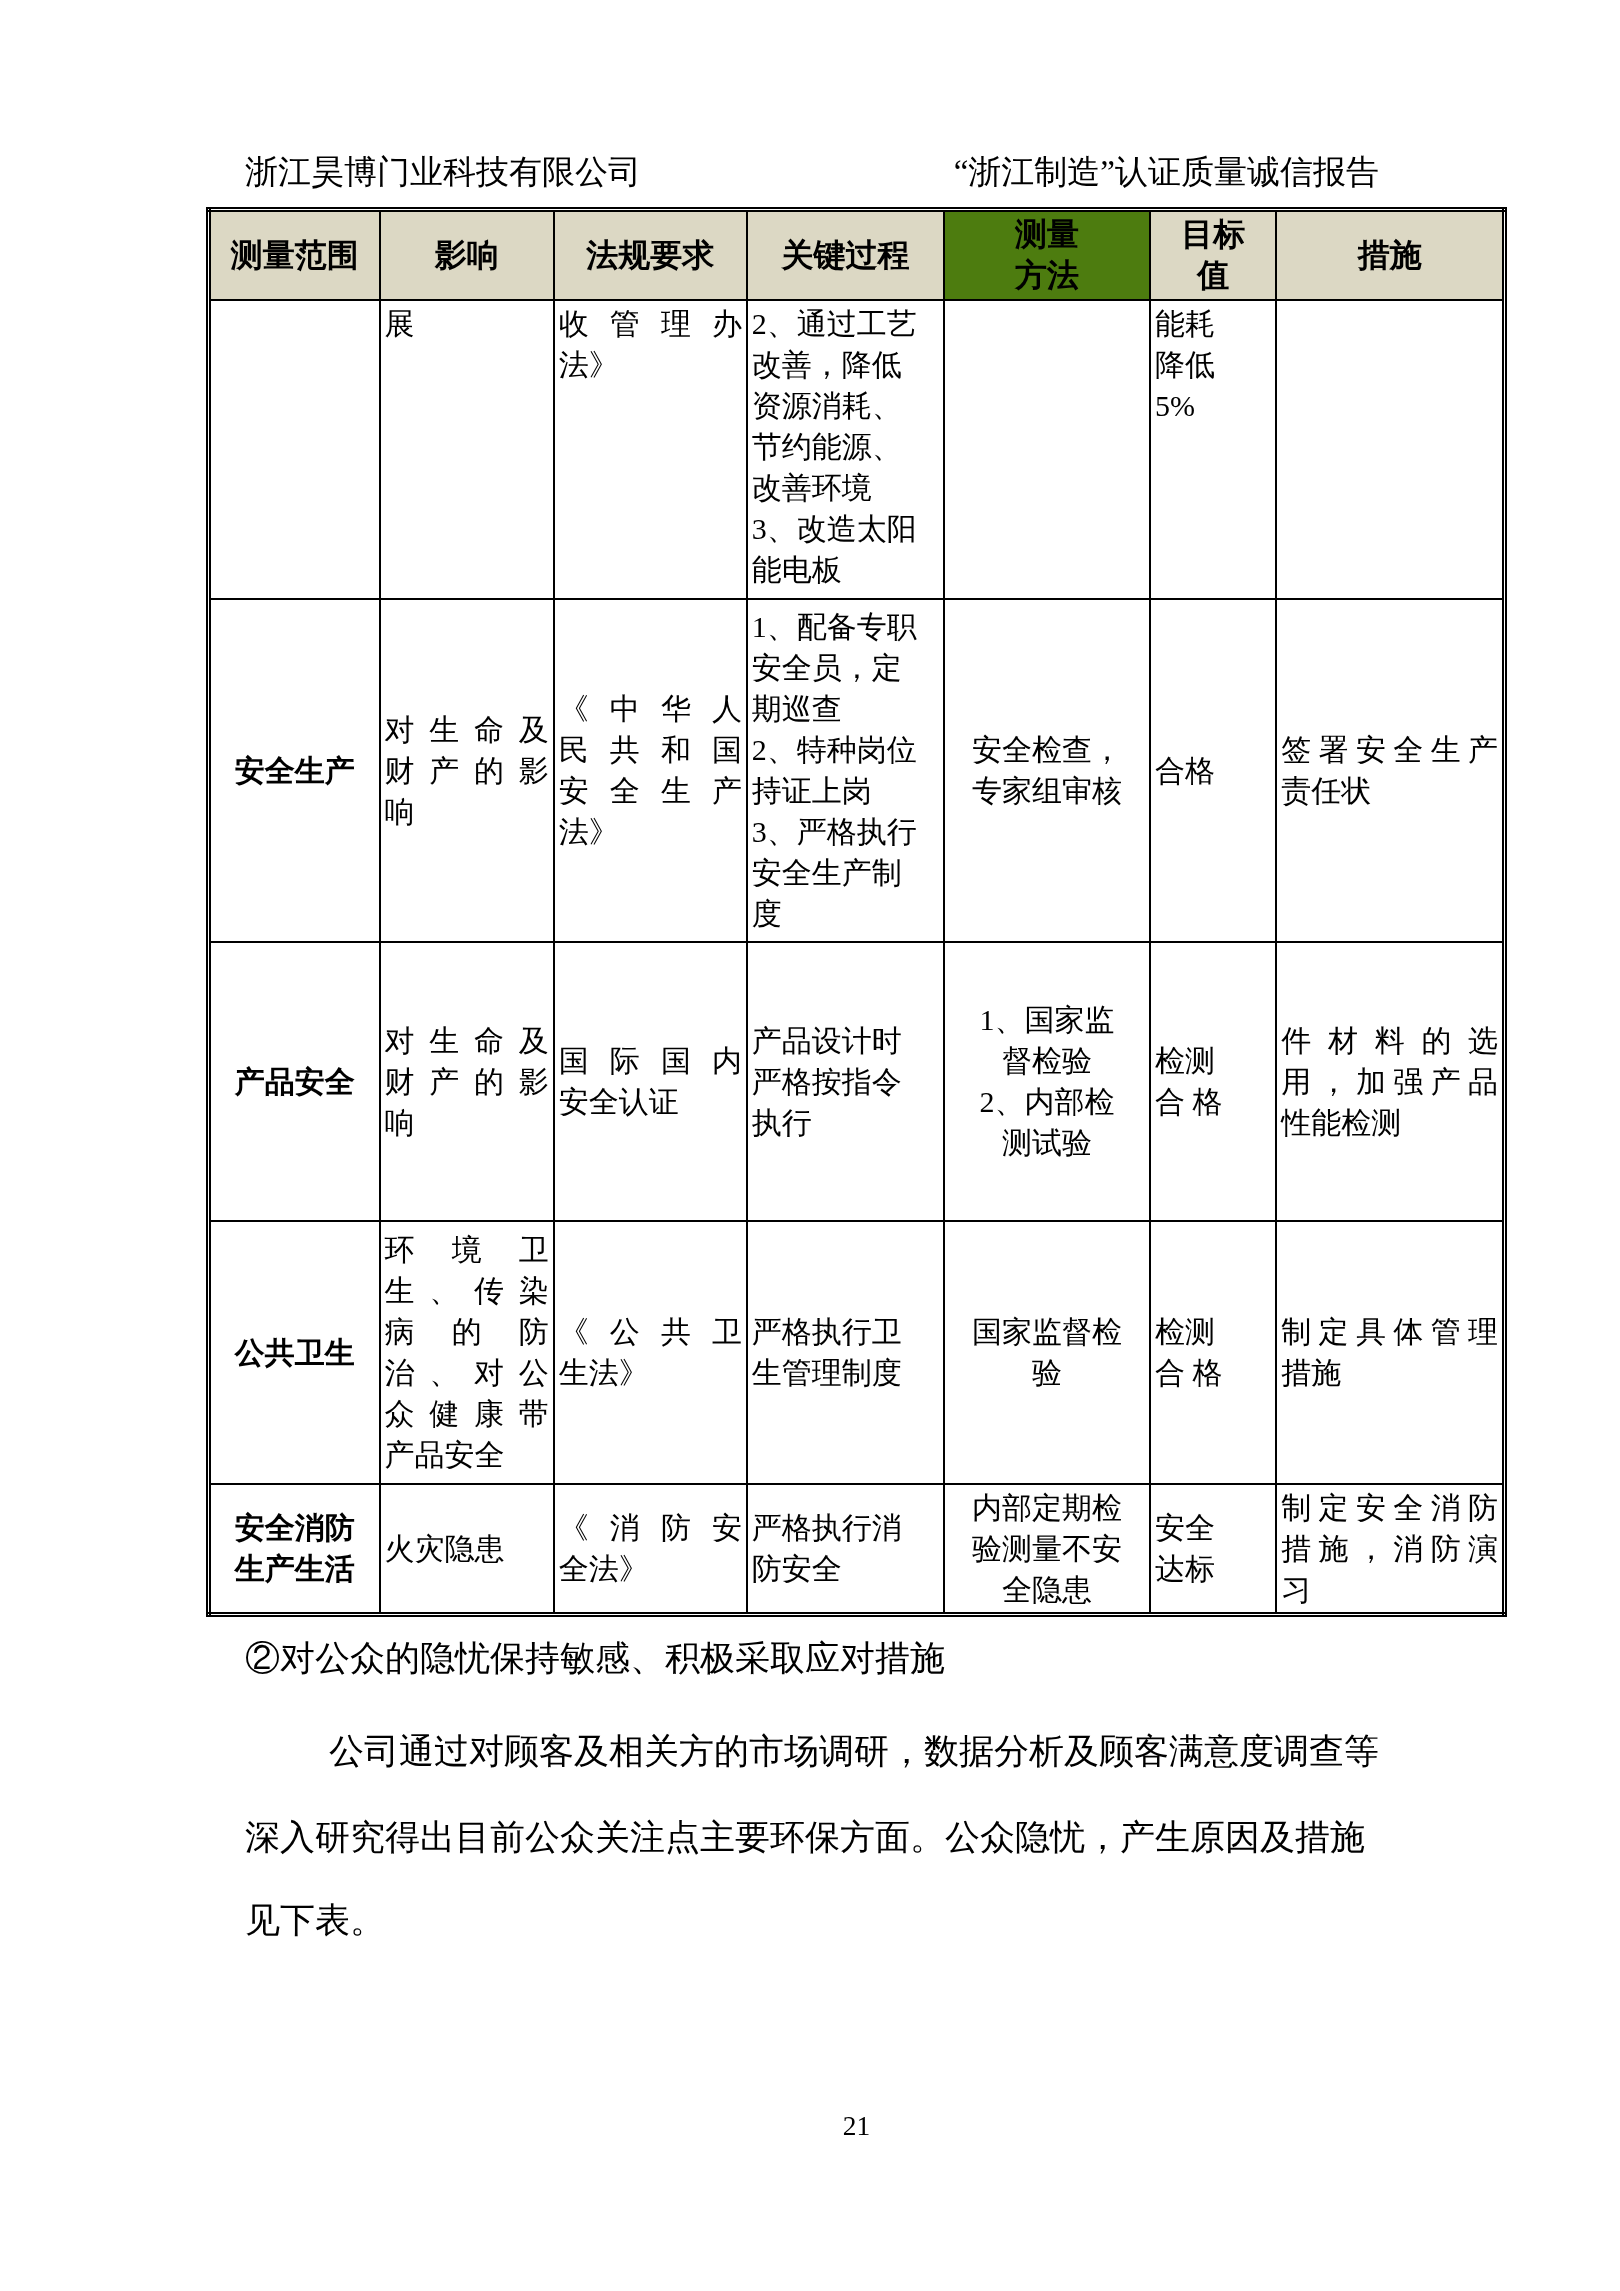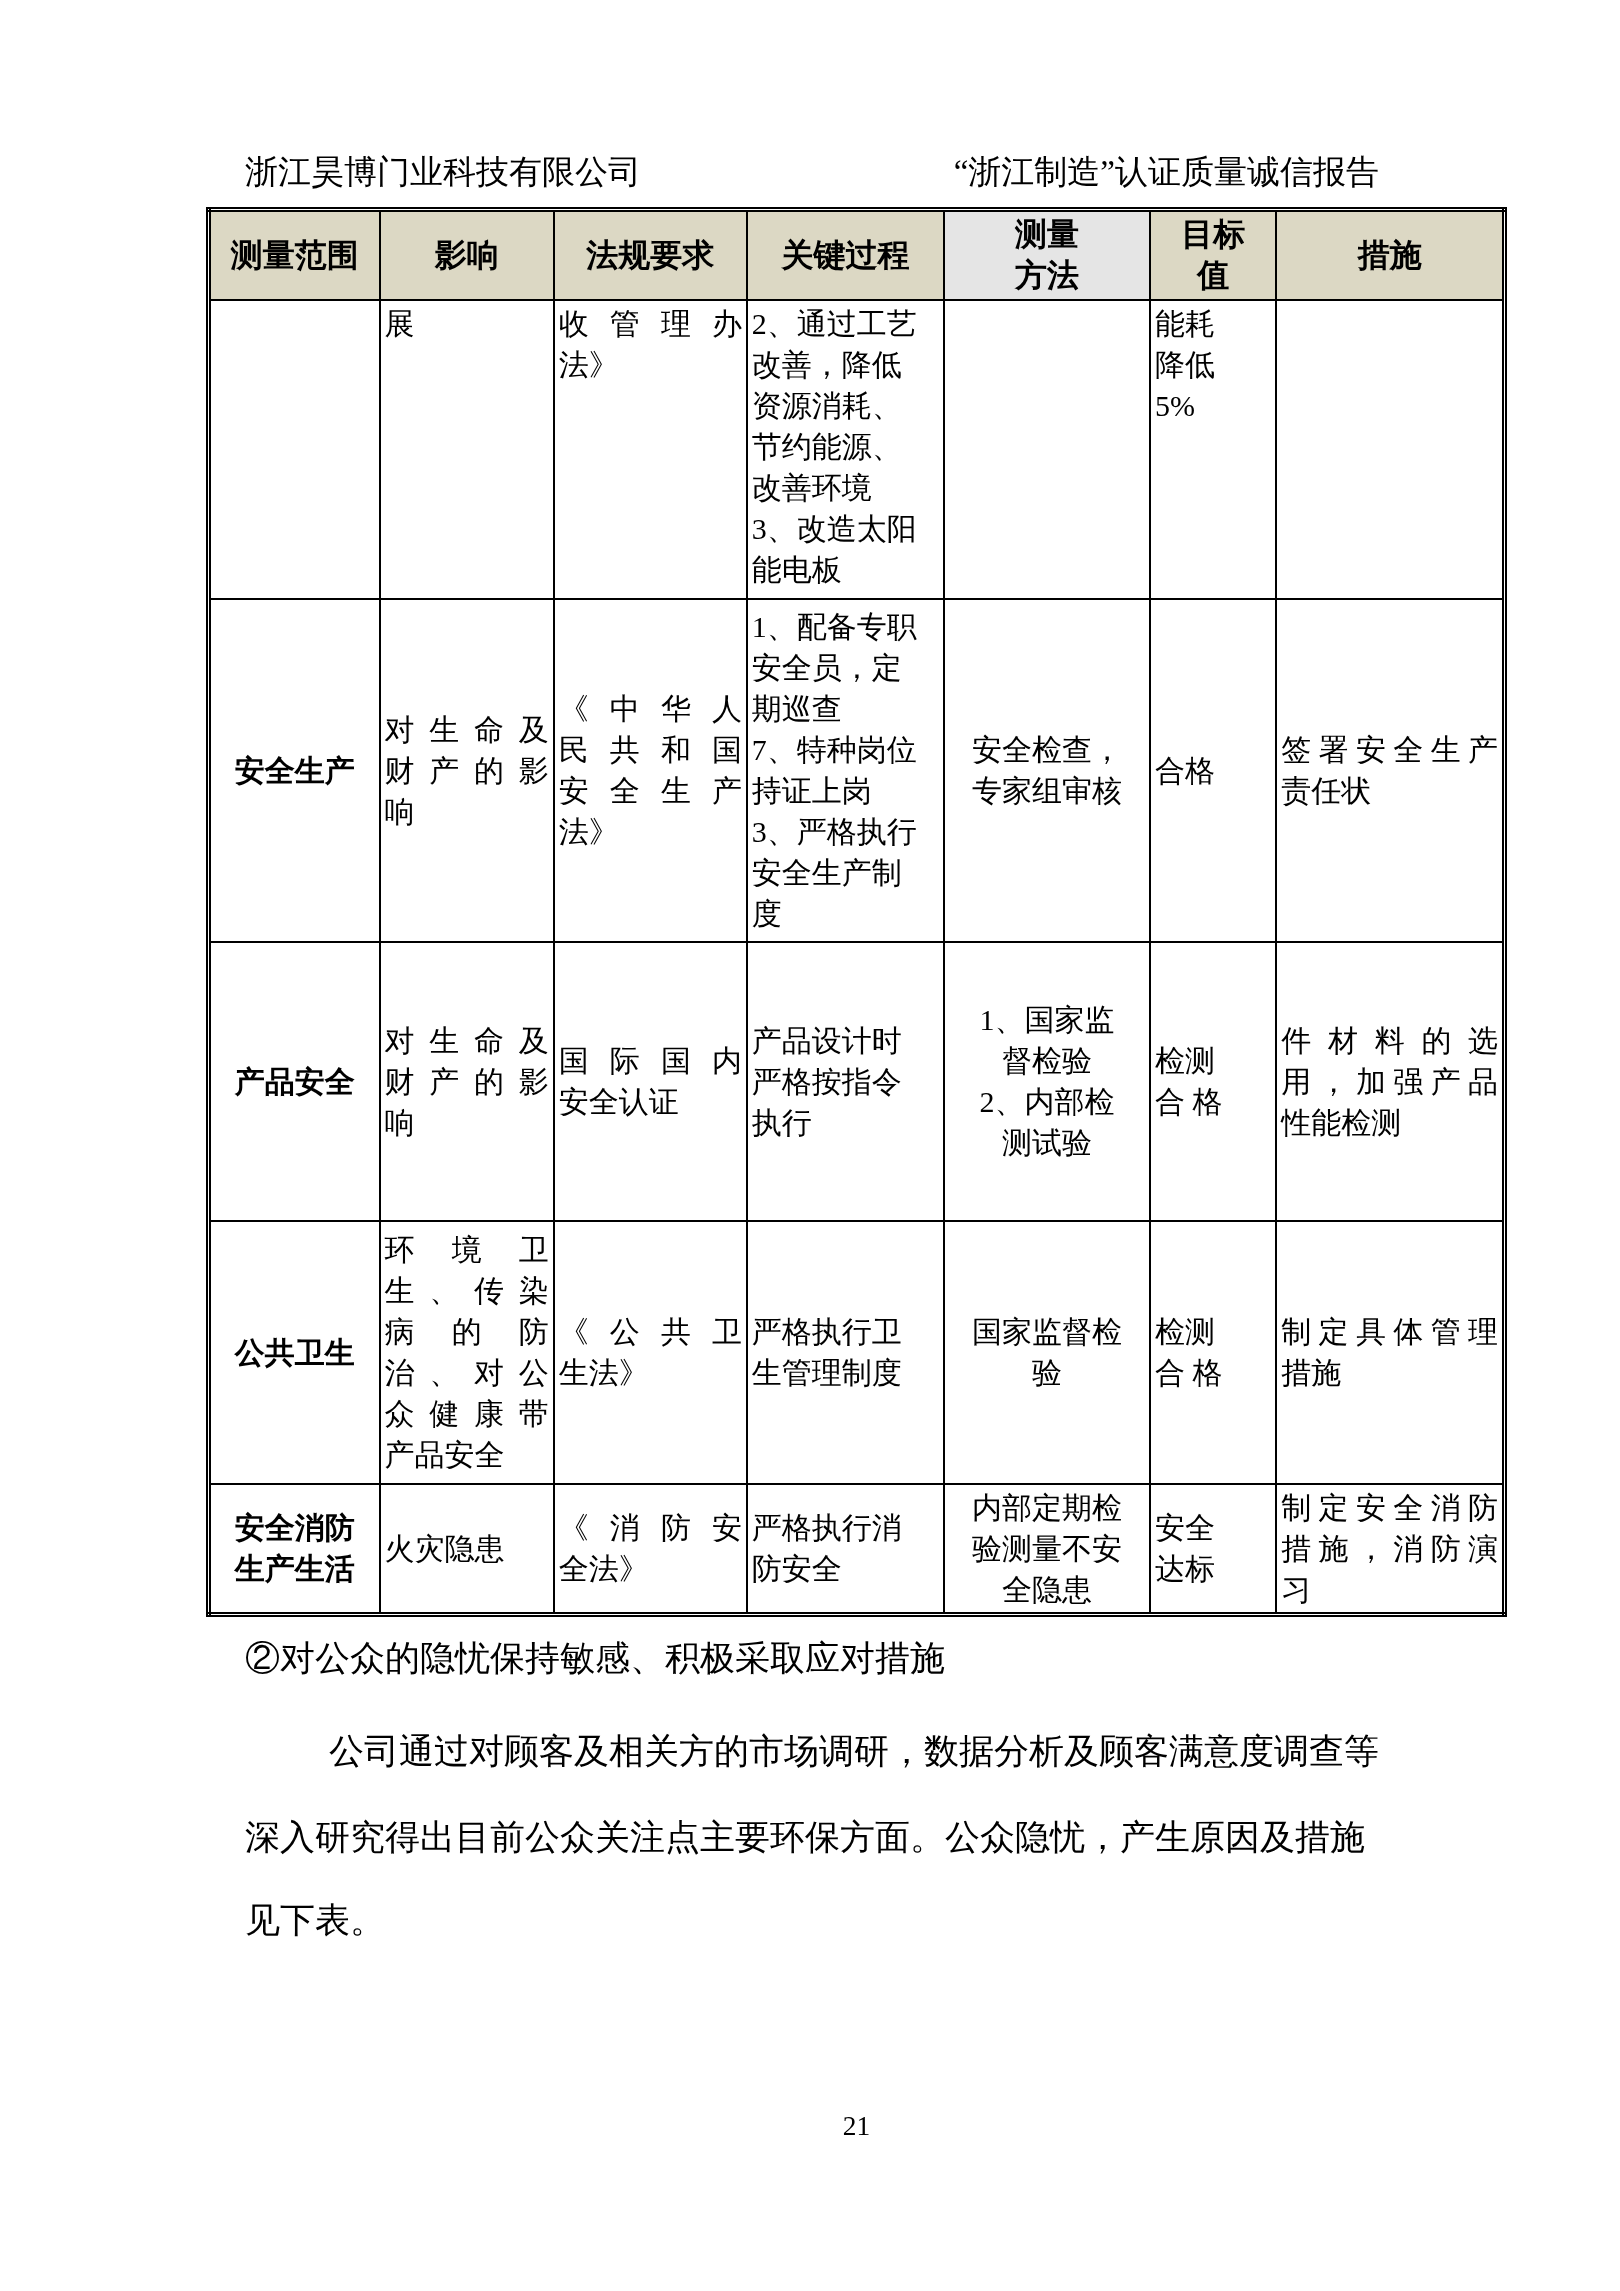--- a/index.html
+++ b/index.html
@@ -86,21 +86,21 @@
           </th>
           <th style="background: rgb(220, 216, 196);">
             <div class="ln">影响</div>
           </th>
           <th style="background: rgb(220, 216, 196);">
             <div class="ln">法规要求</div>
           </th>
           <th style="background: rgb(220, 216, 196);">
             <div class="ln">关键过程</div>
           </th>
-          <th style="background: #e5e5e5; text-align: center;">
+          <th style="background: #4d7c0f; text-align: center;">
             <div class="ln">测量</div>
             <div class="ln">方法</div>
           </th>
           <th style="background: rgb(220, 216, 196);">
             <div class="ln">目标</div>
             <div class="ln">值</div>
           </th>
           <th style="background: rgb(220, 216, 196);">
             <div class="ln">措施</div>
           </th>
@@ -145,21 +145,21 @@
           <td class="c2 r1">
             <div class="ln j">《中华人</div>
             <div class="ln j">民共和国</div>
             <div class="ln j">安全生产</div>
             <div class="ln">法》</div>
           </td>
           <td class="c3 r1">
             <div class="ln">1、配备专职</div>
             <div class="ln">安全员，定</div>
             <div class="ln">期巡查</div>
-            <div class="ln">7、特种岗位</div>
+            <div class="ln">2、特种岗位</div>
             <div class="ln">持证上岗</div>
             <div class="ln">3、严格执行</div>
             <div class="ln">安全生产制</div>
             <div class="ln">度</div>
           </td>
           <td class="c4 r1">
             <div class="ln">安全检查，</div>
             <div class="ln">专家组审核</div>
           </td>
           <td class="c5 r1">

